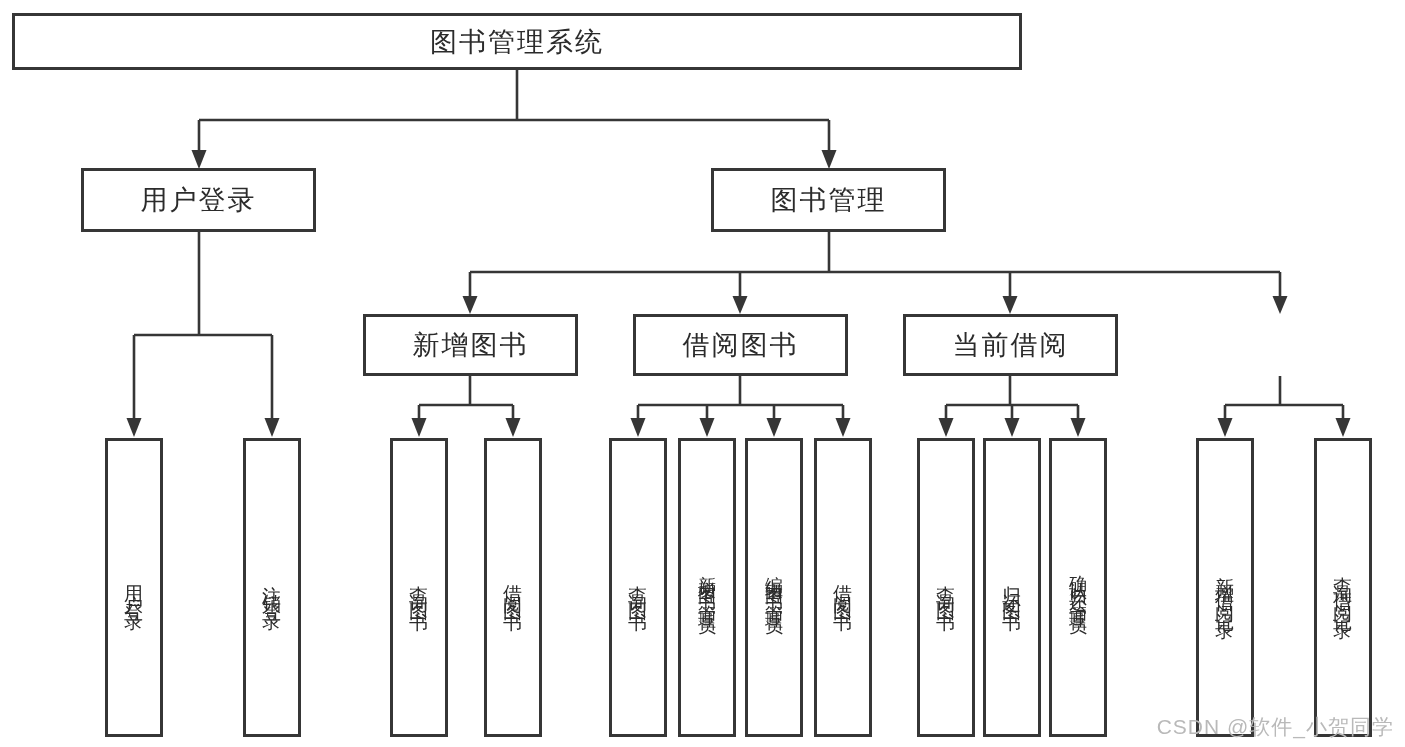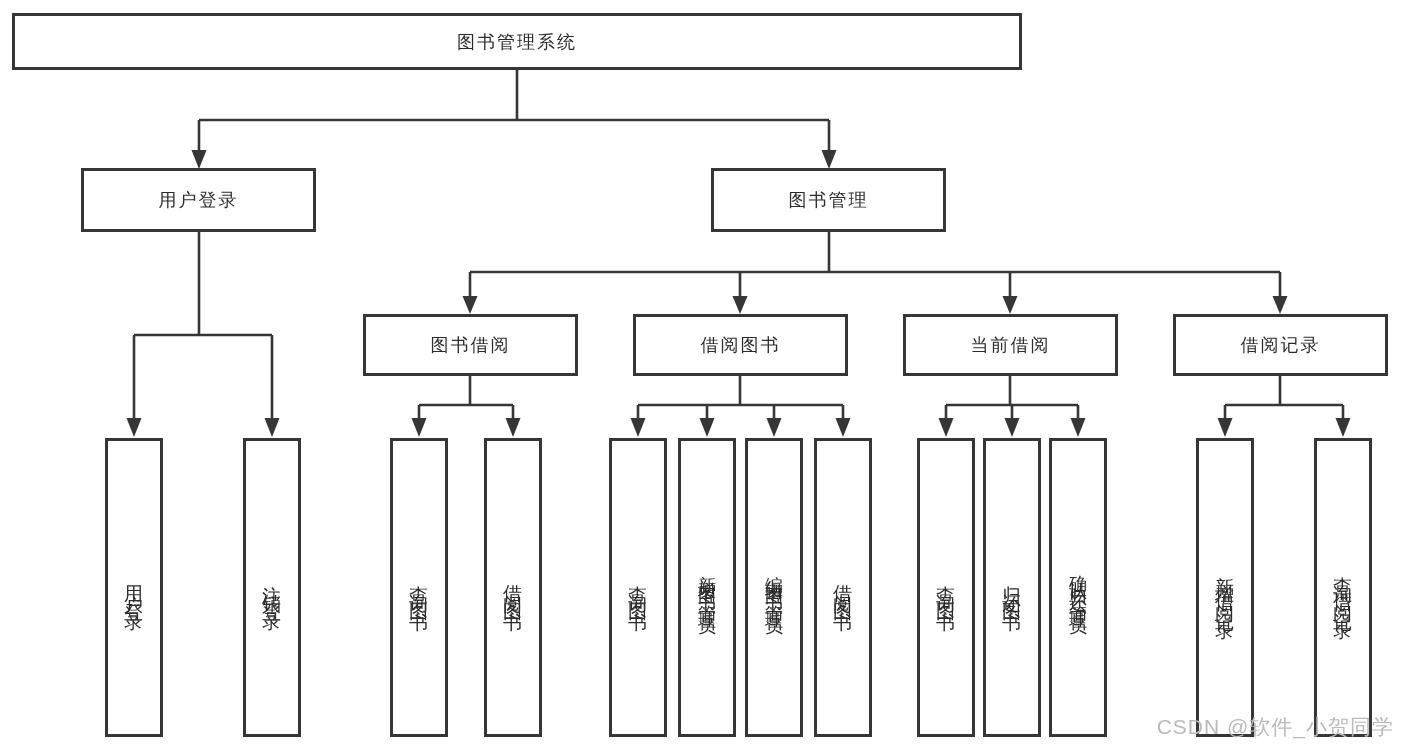--- a/index.html
+++ b/index.html
@@ -31,21 +31,21 @@
     box-sizing: border-box;
     border: 3px solid var(--line, #363636);
     background: #ffffff;
     color: var(--text, #2b2b2b);
     display: flex;
     align-items: center;
     justify-content: center;
     z-index: 2;
   }
   .node.h {
-    font-size: 18px;
+    font-size: 27px;
     letter-spacing: 2px;
     white-space: nowrap;
   }
   .node.v {
     writing-mode: vertical-rl;
     font-size: 19px;
     line-height: 1;
     letter-spacing: 9px;
   }
   .node.v.small {
@@ -117,24 +117,23 @@
       <polygon points="1217.5,418 1232.5,418 1225,437"></polygon>
       <polygon points="1335.5,418 1350.5,418 1343,437"></polygon>
     </g>
   </svg>
 
   <div class="node h" style="left:12px; top:13px; width:1010px; height:57px;">图书管理系统</div>
 
   <div class="node h" style="left:81px; top:168px; width:235px; height:64px;">用户登录</div>
   <div class="node h" style="left:711px; top:168px; width:235px; height:64px;">图书管理</div>
 
-  <div class="node h" style="left:363px; top:314px; width:215px; height:62px;">图书借阅</div>
+  <div class="node h" style="left:363px; top:314px; width:215px; height:62px;">新增图书</div>
   <div class="node h" style="left:633px; top:314px; width:215px; height:62px;">借阅图书</div>
   <div class="node h" style="left:903px; top:314px; width:215px; height:62px;">当前借阅</div>
-  <div class="node h" style="left:1173px; top:314px; width:215px; height:62px;">借阅记录</div>
 
   <div class="node v" style="left:105px; top:438px; width:58px; height:299px;">用户登录</div>
   <div class="node v" style="left:243px; top:438px; width:58px; height:299px;">注销登录</div>
 
   <div class="node v" style="left:390px; top:438px; width:58px; height:299px;">查询图书</div>
   <div class="node v" style="left:484px; top:438px; width:58px; height:299px;">借阅图书</div>
 
   <div class="node v" style="left:609px; top:438px; width:58px; height:299px;">查询图书</div>
   <div class="node v small" style="left:678px; top:438px; width:58px; height:299px;">新增图书（管理员）</div>
   <div class="node v small" style="left:745px; top:438px; width:58px; height:299px;">编辑图书（管理员）</div>

